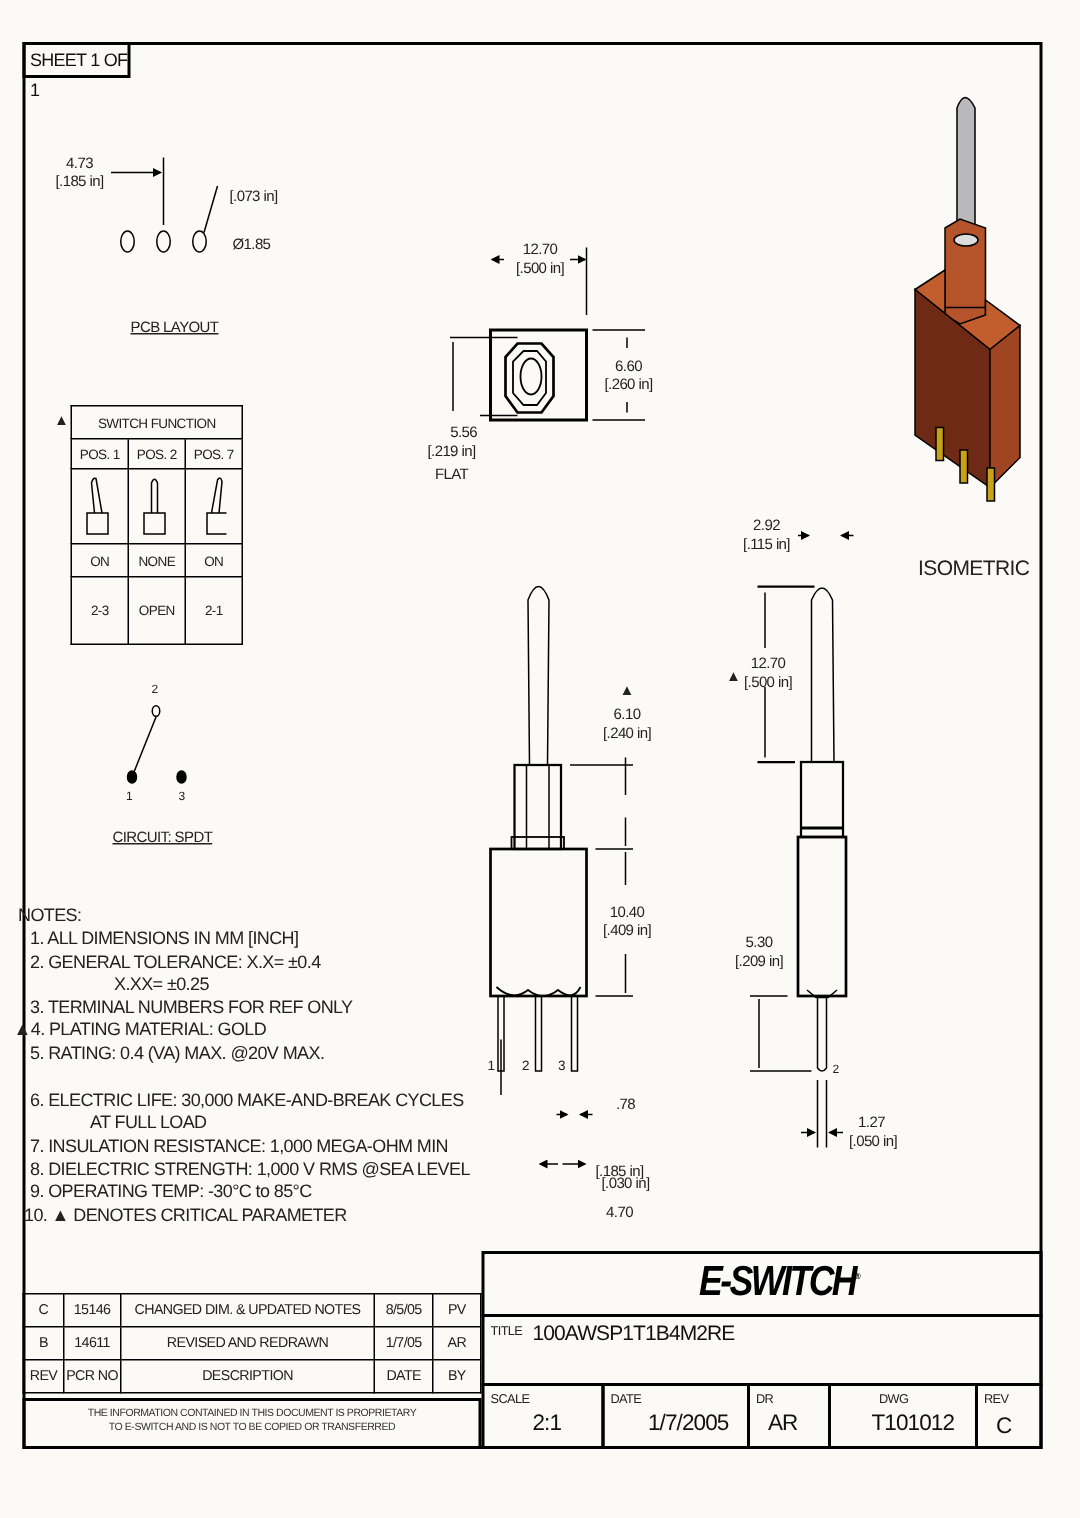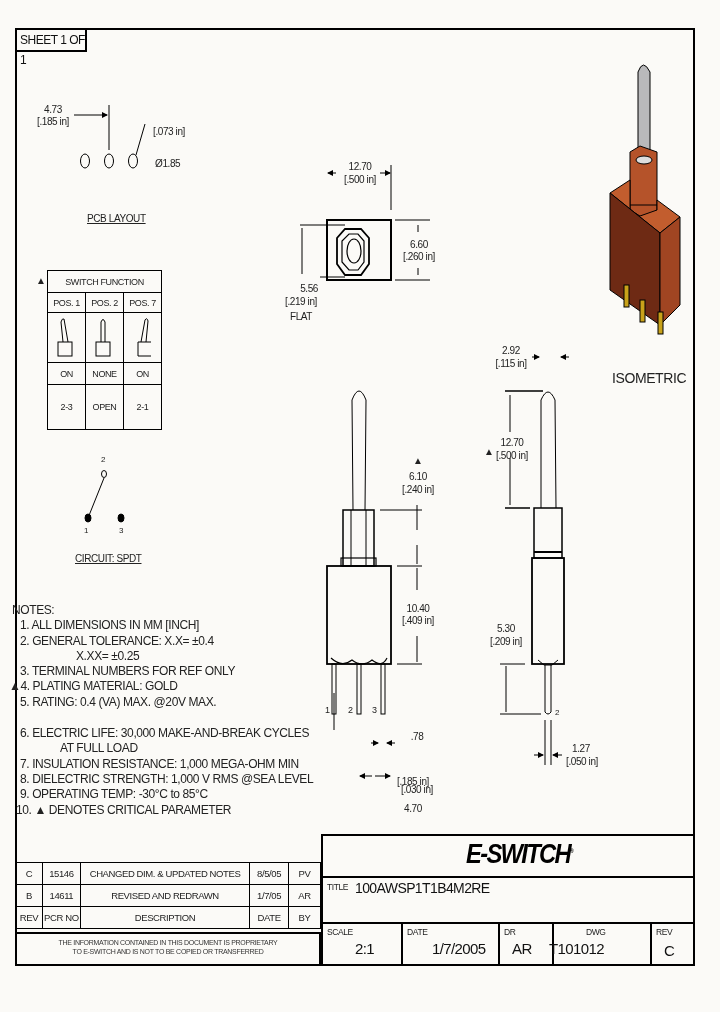--- a/index.html
+++ b/index.html
@@ -299,17 +299,17 @@
 <div class="tb" style="left:401px;top:922px;width:99px;height:44px;"></div>
 <div class="lbl" style="left:407px;top:927px;">DATE</div>
 <div class="val" style="left:432px;top:940px;">1/7/2005</div>
 
 <div class="tb" style="left:498px;top:922px;width:56px;height:44px;"></div>
 <div class="lbl" style="left:504px;top:927px;">DR</div>
 <div class="val" style="left:512px;top:940px;">AR</div>
 
 <div class="tb" style="left:552px;top:922px;width:100px;height:44px;"></div>
 <div class="lbl" style="left:560px;top:927px;margin-left:26px;">DWG</div>
-<div class="val" style="left:549px;top:940px;">T101012</div>
+<div class="val" style="left:581px;top:940px;">T101012</div>
 
 <div class="tb" style="left:650px;top:922px;width:45px;height:44px;"></div>
 <div class="lbl" style="left:656px;top:927px;">REV</div>
 <div class="val" style="left:664px;top:942px;">C</div>
 
 </body></html>

